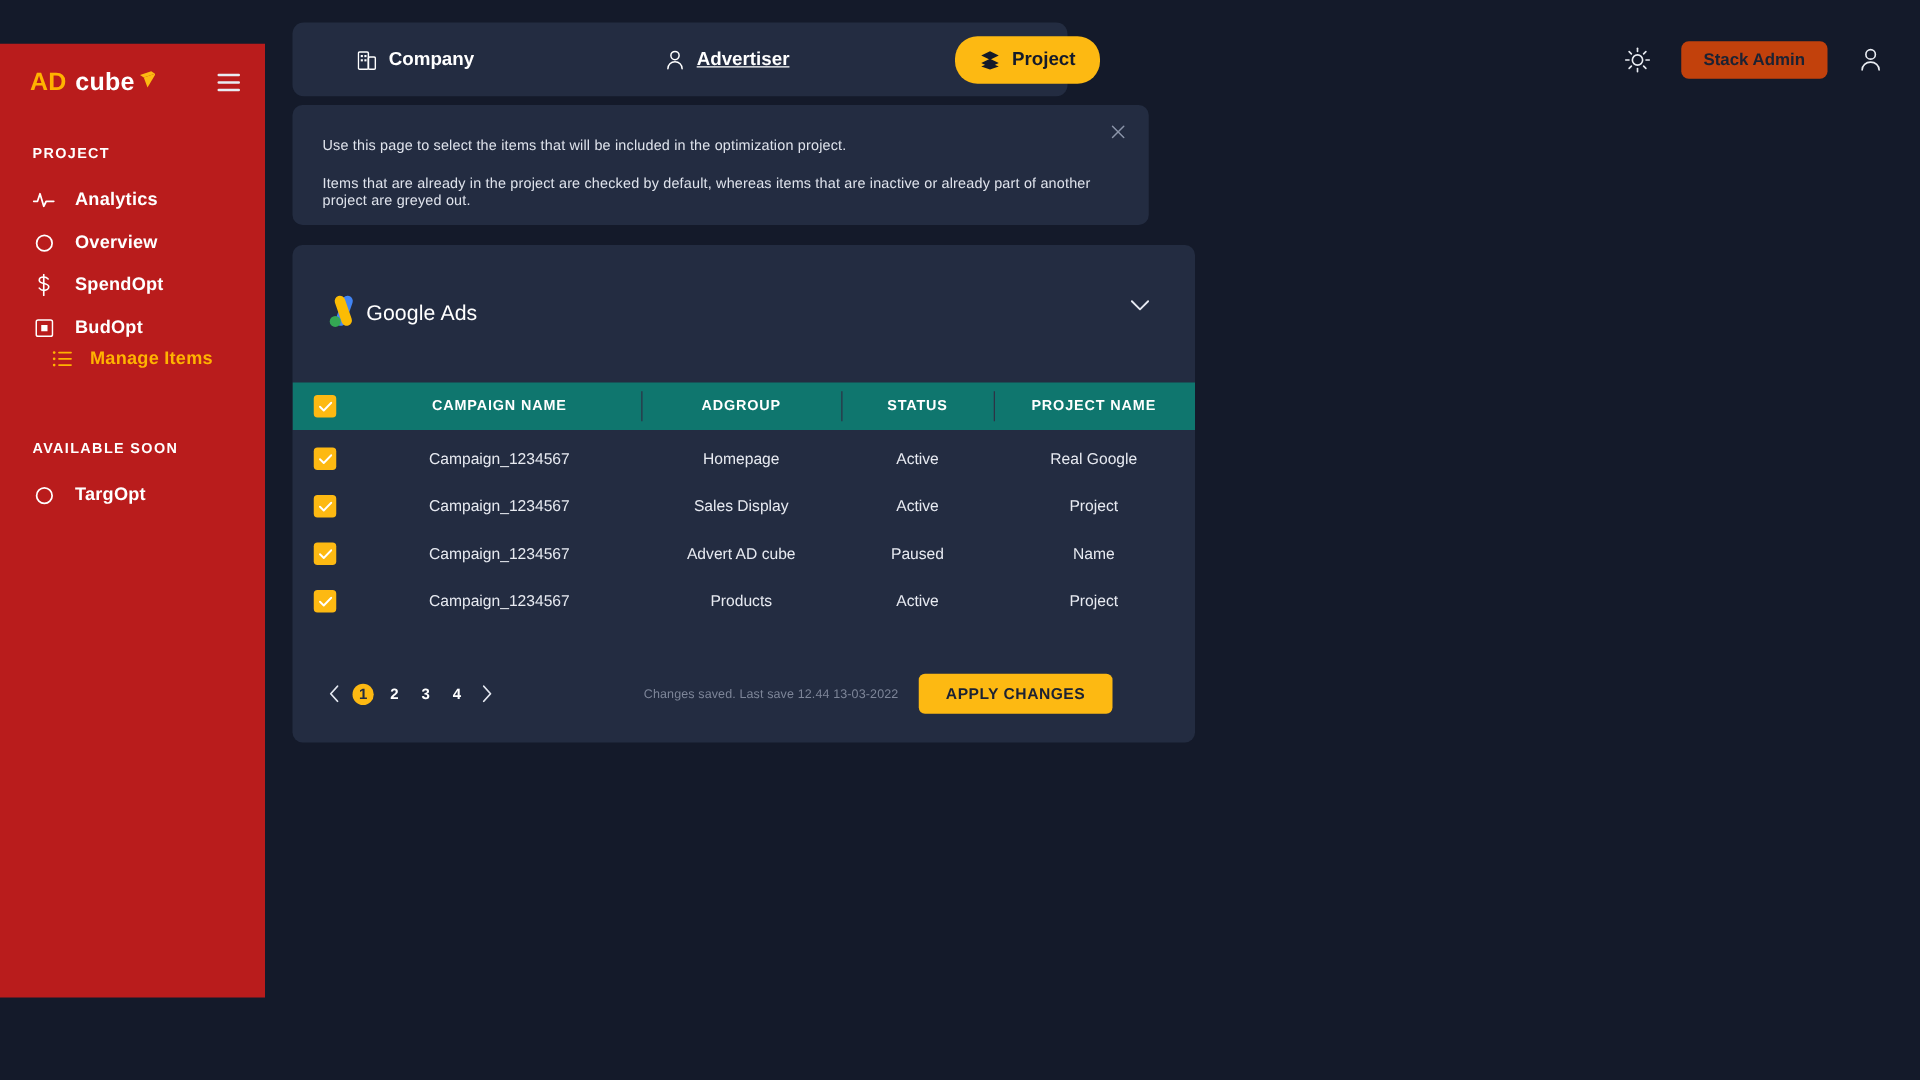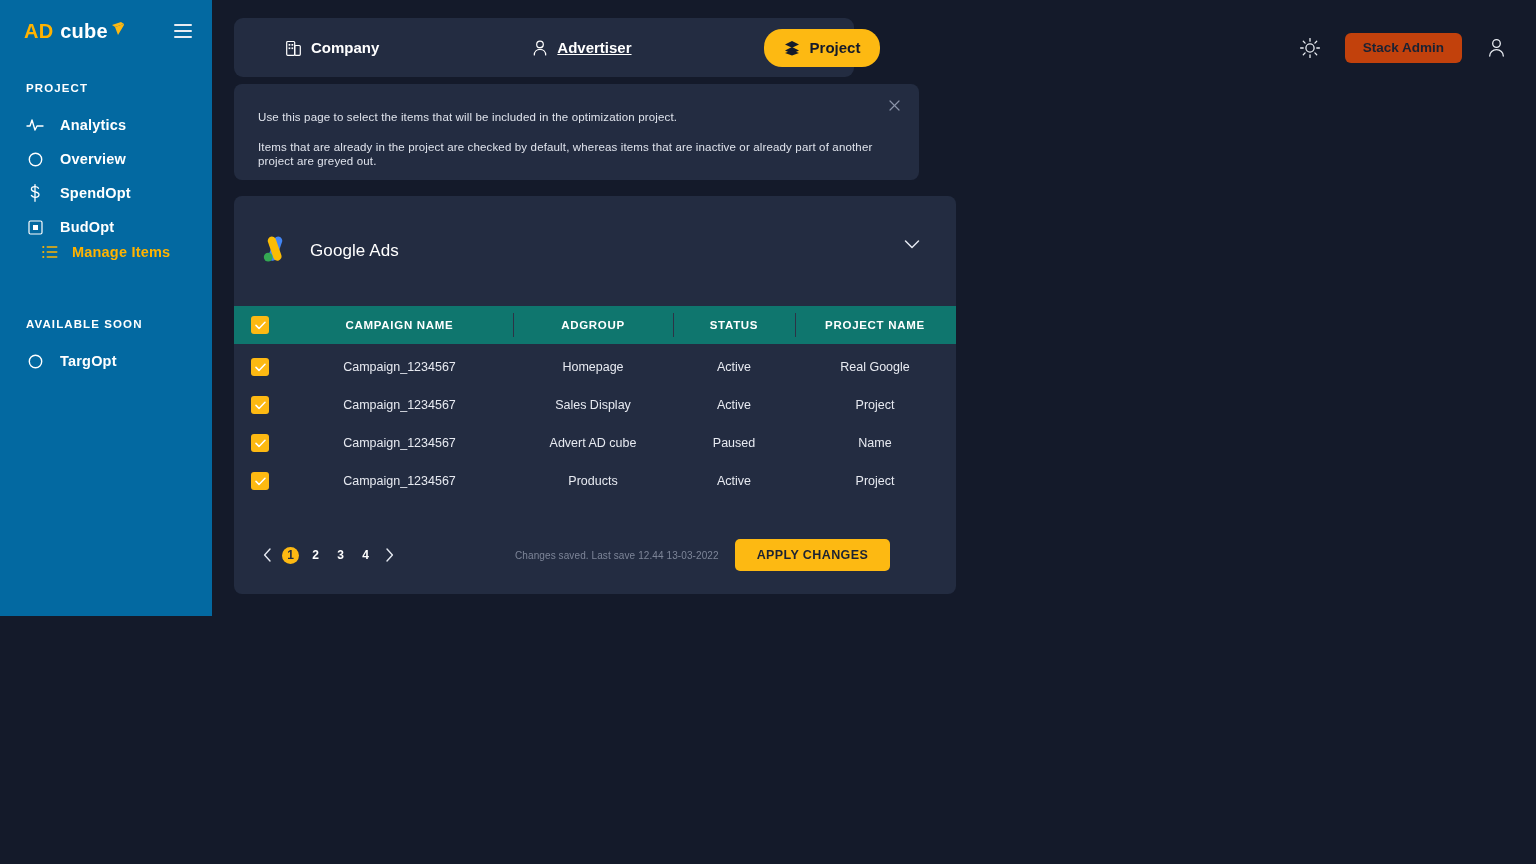--- a/index.html
+++ b/index.html
@@ -6,24 +6,25 @@
   html, body {
     width: 1536px; height: 864px;
     background: #141a2a;
     font-family: "Liberation Sans", sans-serif;
     overflow: hidden;
   }
   .app { position: relative; width: 1536px; height: 864px; display: flex; }
 
   
   .sidebar {
-    width: 212px; height: 616px;
-    background: #0369a1;
+    width: 212px; height: 763px;
+    background: #b91c1c;
     flex: 0 0 212px;
     position: relative;
+    margin-top: 35px;
   }
   .sb-top {
     height: 62px;
     display: flex; align-items: center; justify-content: space-between;
     padding: 0 20px 0 24px;
   }
   .logo { display: flex; align-items: flex-end; position: relative; }
   .logo-ad {
     color: #ffb300; font-size: 20px; font-weight: bold; letter-spacing: .2px;
   }
@@ -110,21 +111,21 @@
 
   
   .card {
     position: absolute; left: 22px; top: 196px;
     width: 722px; height: 398px; background: #232c41; border-radius: 8px;
     overflow: hidden;
   }
   .card-head {
     height: 110px; display: flex; align-items: center; position: relative;
   }
-  .ga-logo { display: flex; align-items: center; margin-left: 26px; gap: 20px; }
+  .ga-logo { display: flex; align-items: center; margin-left: 26px; gap: 3px; }
   .ga-logo-text { color: #ffffff; font-size: 17px; letter-spacing: .1px; }
   .search-wrap {
     position: absolute; left: 258px; top: 32px;
     width: 260px; height: 32px;
     border: 1px solid #9aa2b4; border-radius: 6px;
     display: flex; align-items: center; gap: 9px; padding-left: 12px;
   }
   .search-input {
     background: transparent; border: none; outline: none;
     color: #c9cfdc; font-size: 12.5px; font-family: "Liberation Sans", sans-serif;

